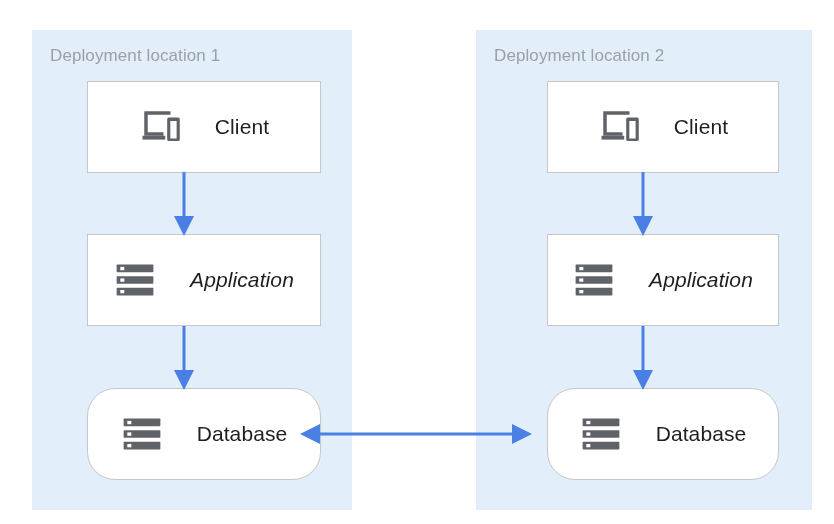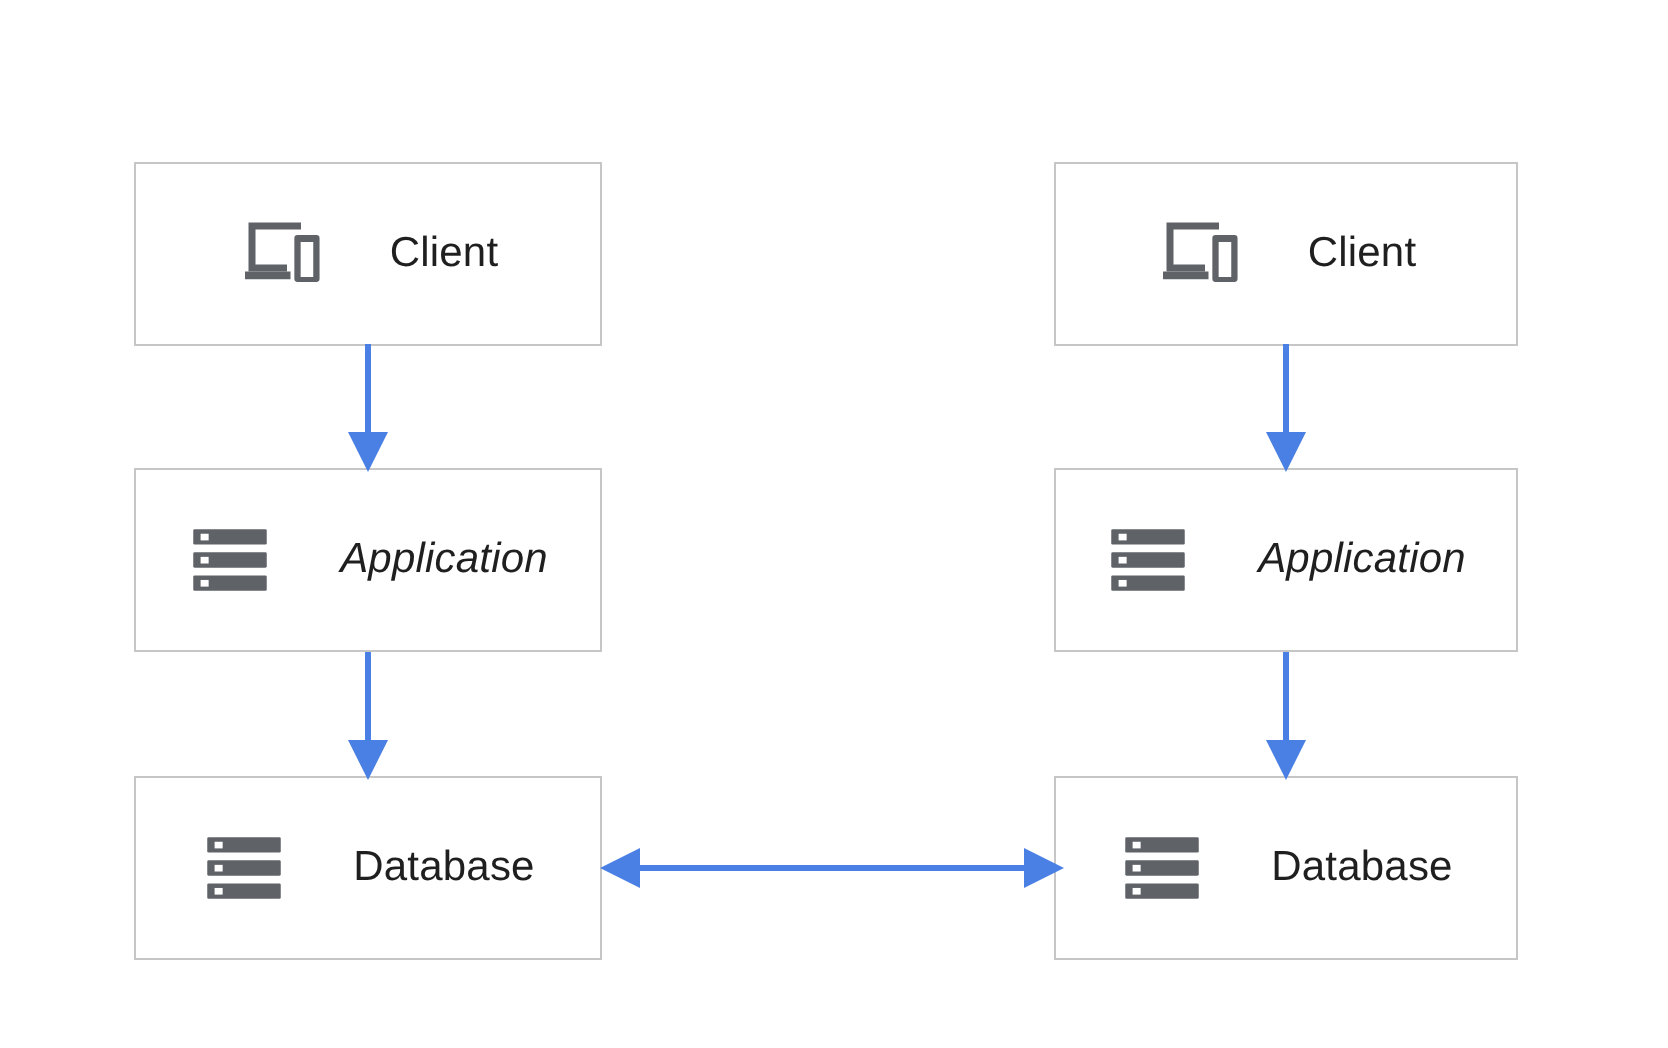--- a/index.html
+++ b/index.html
@@ -41,26 +41,27 @@
   .node {
     position: absolute;
     background: #ffffff;
     border: 1px solid #c6c6c6;
     box-sizing: border-box;
     height: 92px;
     display: flex;
     align-items: center;
     justify-content: center;
     gap: 34px;
+    margin-left: 20px;
   }
   .node-left  { left: 67px;  width: 234px; }
   .node-right { left: 527px; width: 232px; }
   .row-client { top: 81px; }
   .row-app    { top: 234px; font-style: italic; }
-  .row-db     { top: 388px; }
+  .row-db     { top: 388px; border-radius: 28px; }
 
   .node-icon {
     width: 42px;
     height: 42px;
     flex: 0 0 auto;
     display: block;
   }
   .node-label {
     font-size: 21px;
     color: #1f1f1f;
@@ -86,21 +87,27 @@
     top: 414px;
     width: 240px;
     height: 40px;
   }
 </style>
 </head>
 <body>
 
 <div id="canvas">
 
+  <div class="zone" id="zone-left">
+    <div class="zone-label">Deployment location 1</div>
+  </div>
 
+  <div class="zone" id="zone-right">
+    <div class="zone-label">Deployment location 2</div>
+  </div>
 
   <div class="node node-left row-client">
     <svg class="node-icon" viewBox="0 0 24 24">
       <path fill="#5f6368" d="M3 3h15v2H5v10h9v2H3V3z"></path>
       <path fill="#5f6368" d="M2 17h13v2.2H2z"></path>
       <path fill="#5f6368" d="M17 6.6h5.4a.9.9 0 0 1 .9.9v11.6a.9.9 0 0 1-.9.9H17a.9.9 0 0 1-.9-.9V7.5a.9.9 0 0 1 .9-.9zm.9 2v10h3.6v-10h-3.6z"></path>
     </svg>
     <span class="node-label">Client</span>
   </div>
 

